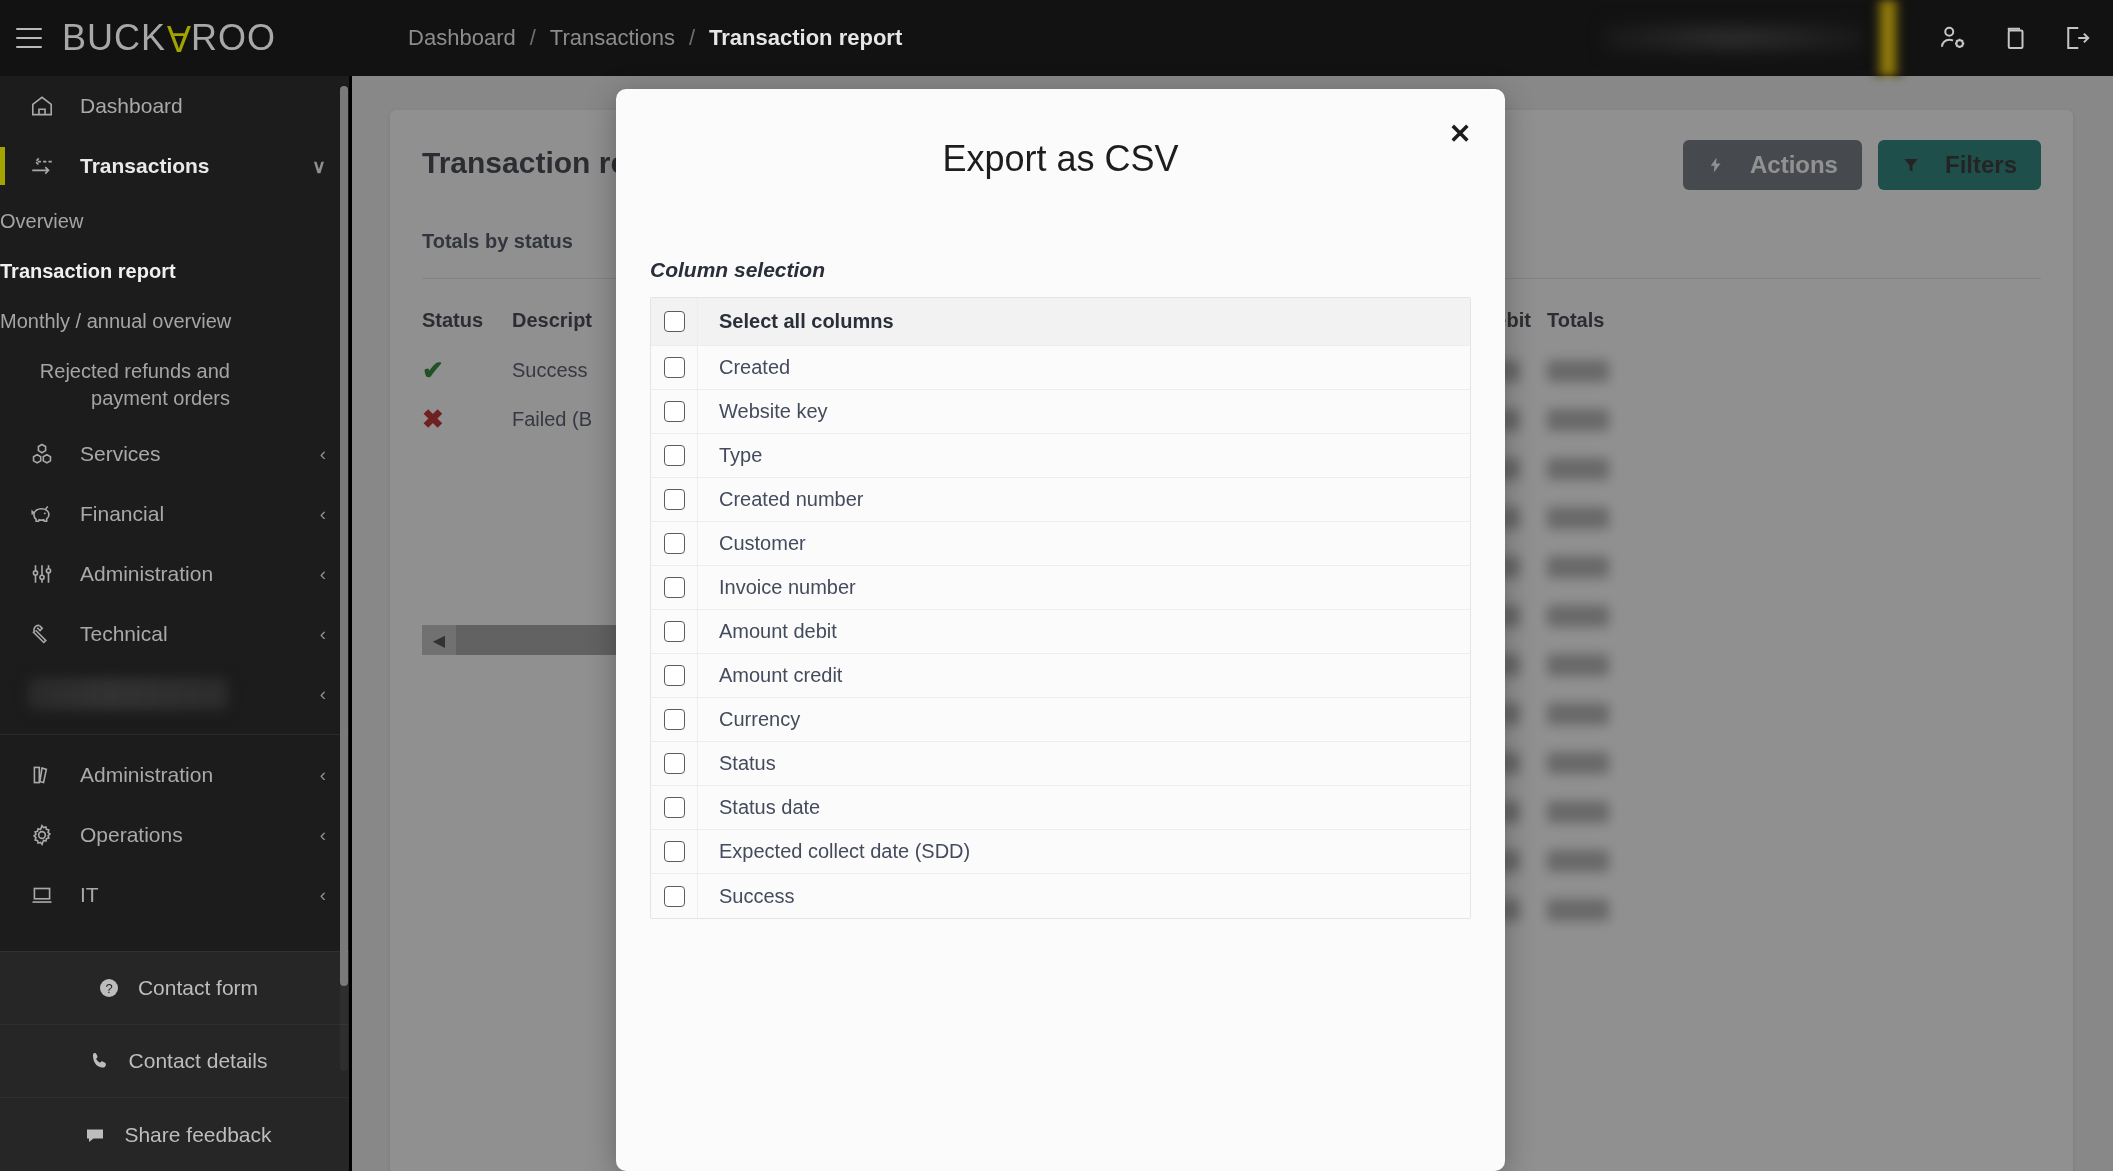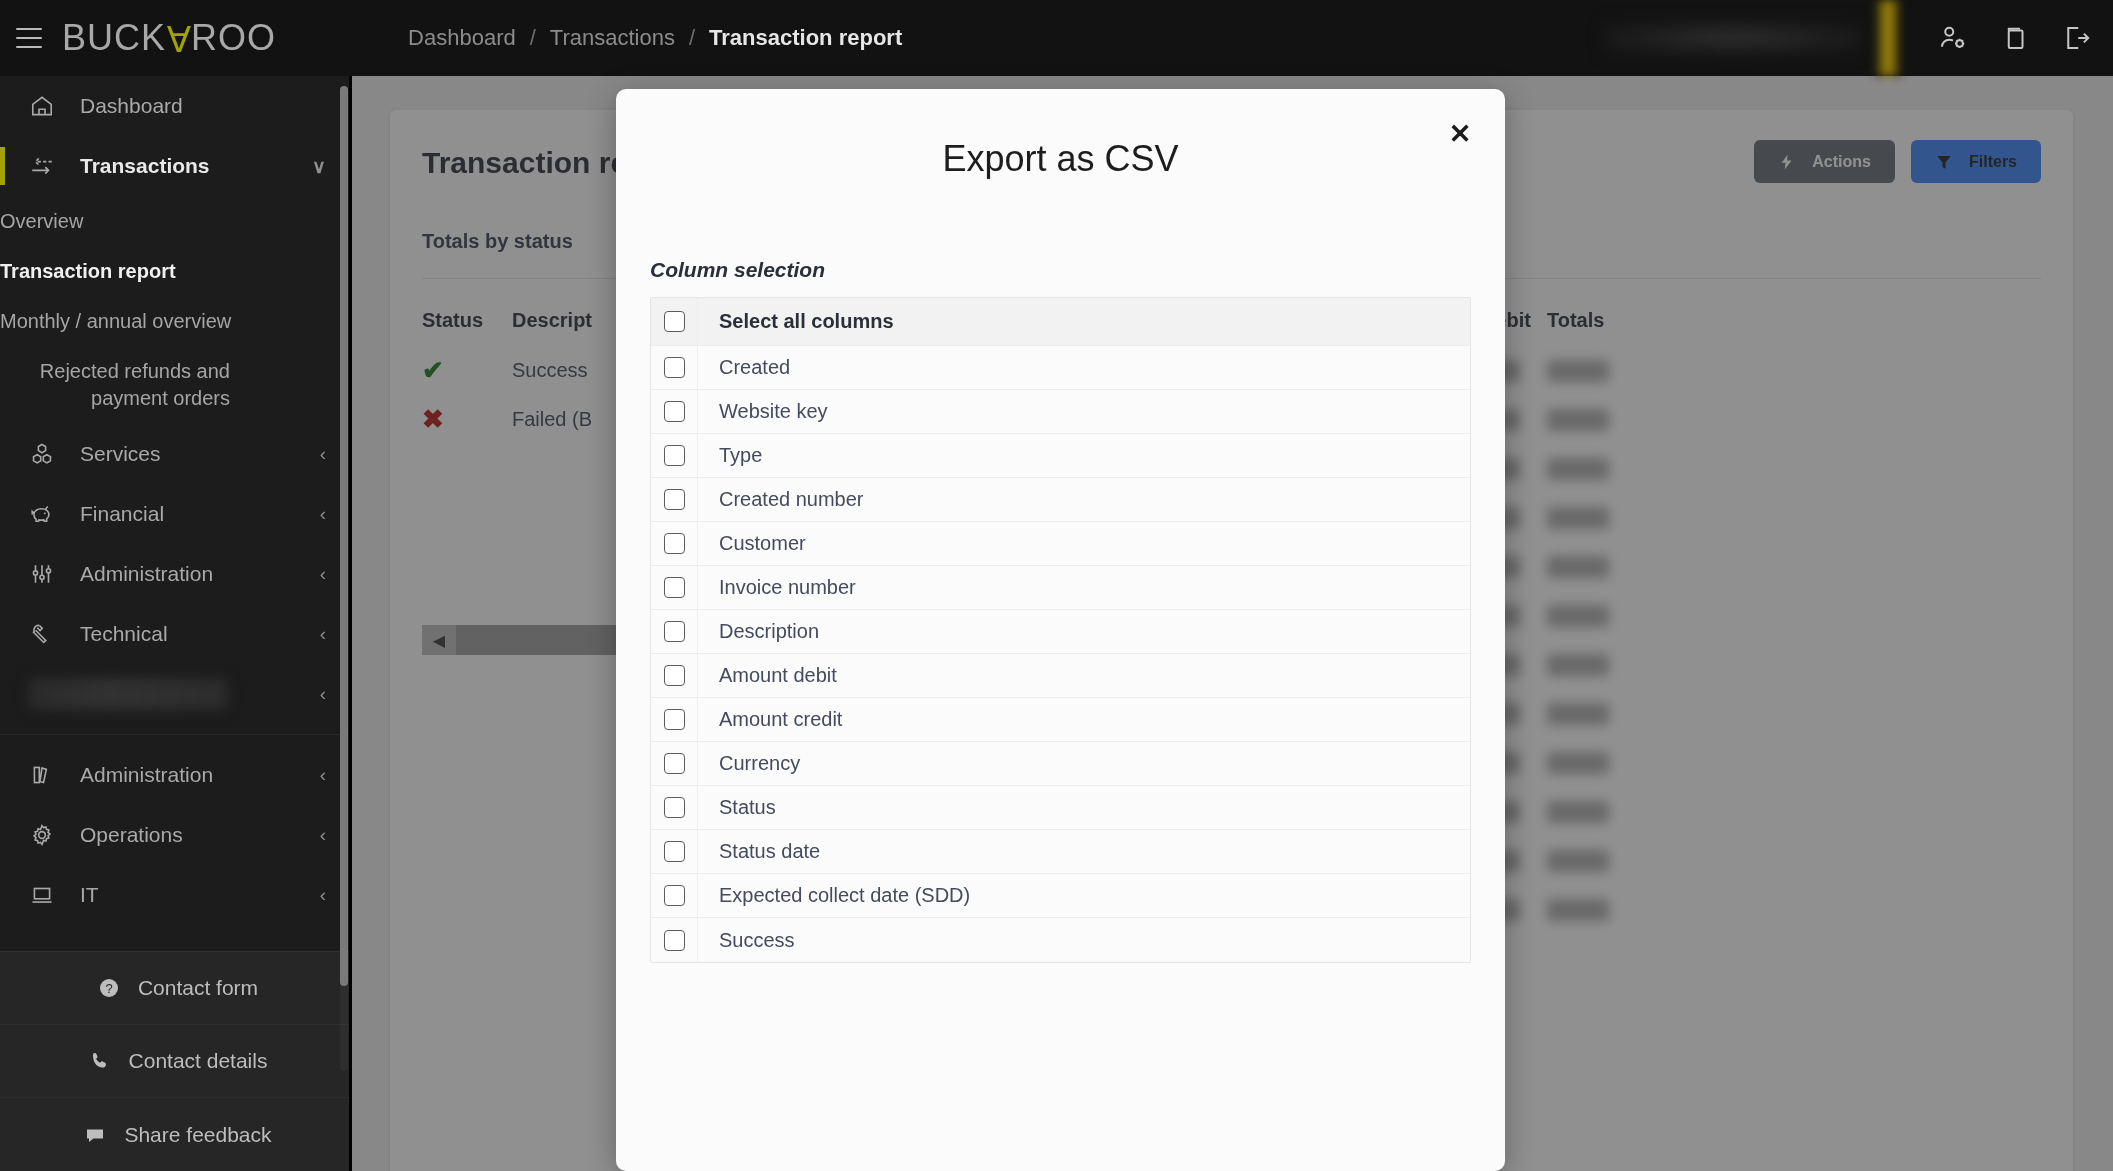--- a/index.html
+++ b/index.html
@@ -116,27 +116,27 @@
     width: 1761px; height: 1095px; background: #ececec;
     overflow: hidden;
   }
   .card {
     position: absolute; left: 38px; top: 34px; right: 40px; bottom: -200px;
     background: #fdfdfd; border-radius: 6px; box-shadow: 0 1px 4px rgba(0,0,0,.12);
   }
   .card-title { position:absolute; left: 32px; top: 36px; font-size: 30px; font-weight: bold; color: #2a2f3a; white-space:nowrap; }
   .card-actions { position:absolute; right: 32px; top: 30px; display:flex; gap: 16px; }
   .btn {
-    display: flex; align-items: center; gap: 16px;
-    height: 43px; padding: 0 24px; border-radius: 6px;
-    font-size: 16px; font-weight: bold; cursor: pointer; border: none;
+    display: flex; align-items: center; gap: 25px;
+    height: 50px; padding: 0 24px; border-radius: 6px;
+    font-size: 24px; font-weight: bold; cursor: pointer; border: none;
     font-family: "Liberation Sans", sans-serif; white-space: nowrap;
   }
   .btn-actions { background: #636a72; color: #fff; }
-  .btn-filters { background: #3b82f6; color: #1d1d1d; }
+  .btn-filters { background: #0f766e; color: #1d1d1d; }
   .btn svg { fill: currentColor; }
   .section-label { position:absolute; left: 32px; top: 120px; font-size: 20px; font-weight: bold; color: #3a4050; }
   .hr { position:absolute; left: 32px; right: 32px; top: 168px; height:1px; background:#e2e2e2; }
 
   .tbl { position: absolute; left: 32px; top: 185px; right: 20px; }
   .tbl-head { display: flex; font-size: 20px; font-weight: bold; color: #2a2f3a; padding: 14px 0; }
   .tbl-row { display: flex; align-items: center; height: 49px; font-size: 20px; color: #41475a; }
   .c-status { width: 90px; }
   .c-desc   { width: 700px; }
   .c-num    { width: 190px; }
@@ -633,26 +633,20 @@
         <div class="col-row">
           <div class="col-cb">
             <div class="cb"></div>
           </div>
           <div class="col-label">Invoice number</div>
         </div>
         <div class="col-row">
           <div class="col-cb">
             <div class="cb"></div>
           </div>
-          <div class="col-label">Description</div>
-        </div>
-        <div class="col-row">
-          <div class="col-cb">
-            <div class="cb"></div>
-          </div>
           <div class="col-label">Amount debit</div>
         </div>
         <div class="col-row">
           <div class="col-cb">
             <div class="cb"></div>
           </div>
           <div class="col-label">Amount credit</div>
         </div>
         <div class="col-row">
           <div class="col-cb">

